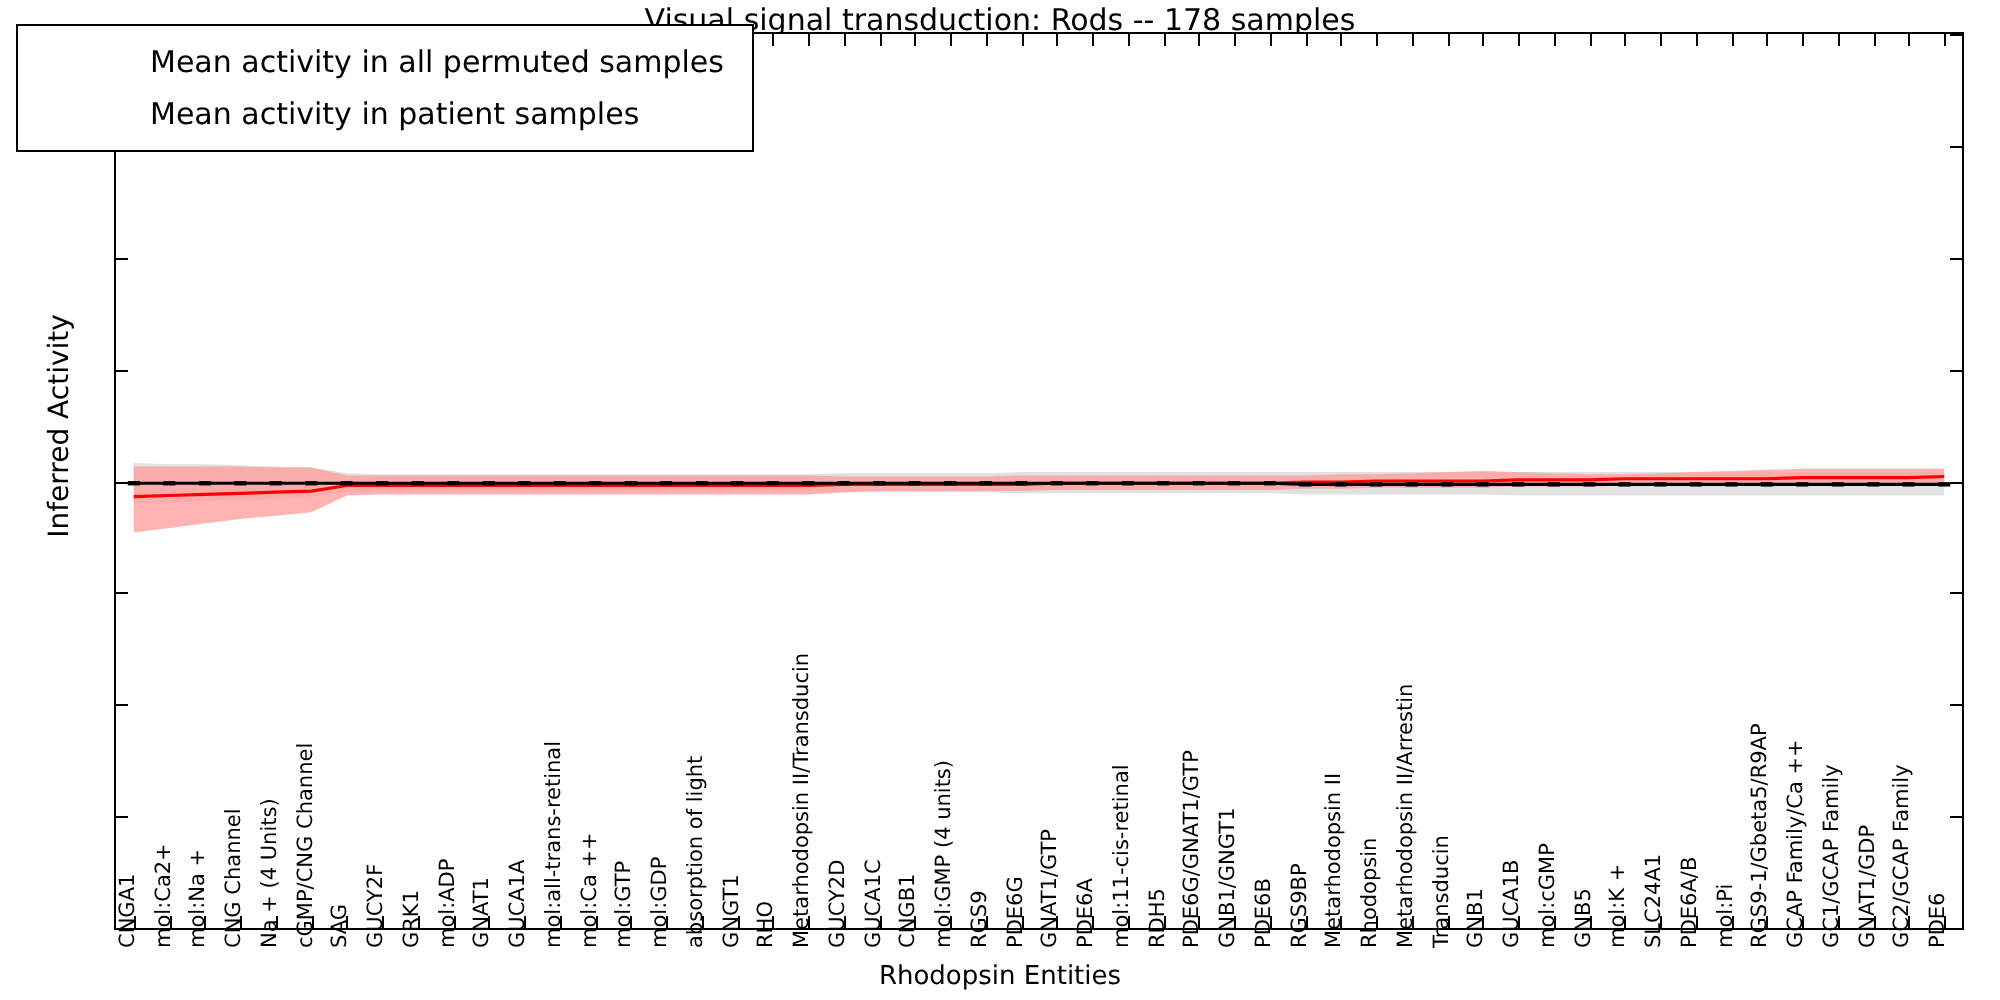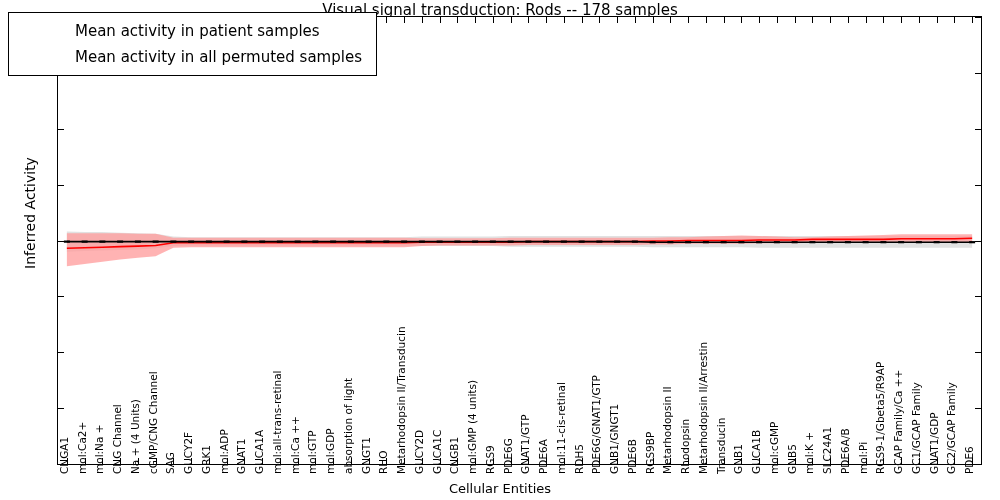--- a/index.html
+++ b/index.html
@@ -21,21 +21,21 @@
   svg{display:block;}
 </style>
 </head>
 <body>
 
 <div id="fig">
 
   <div id="title">Visual signal transduction: Rods -- 178 samples</div>
 
   <div id="ylabel">Inferred Activity</div>
-  <div id="xlabel">Cellular Entities</div>
+  <div id="xlabel">Rhodopsin Entities</div>
 
   <div id="plot">
     <svg id="svg" width="923" height="447">
         <path d="M8.88,214.56 L26.63,215.12 L44.38,215.12 L62.13,215.68 L79.88,216.24 L97.63,216.79 L115.38,219.59 L133.13,220.15 L150.88,220.15 L168.63,220.15 L186.38,220.15 L204.13,220.15 L221.88,220.15 L239.63,220.15 L257.38,220.15 L275.13,220.15 L292.88,220.15 L310.63,220.15 L328.38,220.15 L346.13,220.15 L363.88,219.59 L381.63,219.59 L399.38,219.59 L417.13,219.59 L434.88,219.59 L452.63,219.03 L470.38,219.03 L488.13,219.03 L505.88,219.03 L523.63,219.03 L541.38,219.03 L559.13,219.03 L576.88,219.03 L594.63,219.03 L612.38,219.03 L630.13,219.03 L647.88,219.03 L665.63,219.03 L683.38,219.03 L701.13,219.03 L718.88,219.03 L736.63,219.03 L754.38,219.03 L772.13,219.03 L789.88,219.03 L807.63,219.03 L825.38,219.03 L843.13,219.03 L860.88,219.03 L878.63,219.03 L896.38,219.03 L914.13,219.03 L914.13,230.76 L896.38,230.76 L878.63,230.76 L860.88,230.76 L843.13,230.76 L825.38,230.76 L807.63,230.76 L789.88,230.76 L772.13,230.76 L754.38,230.76 L736.63,230.76 L718.88,230.76 L701.13,230.76 L683.38,230.21 L665.63,230.21 L647.88,230.21 L630.13,230.21 L612.38,230.21 L594.63,230.21 L576.88,229.65 L559.13,229.65 L541.38,229.65 L523.63,229.65 L505.88,229.65 L488.13,229.65 L470.38,229.65 L452.63,229.65 L434.88,229.09 L417.13,229.09 L399.38,229.09 L381.63,229.09 L363.88,229.09 L346.13,228.53 L328.38,228.53 L310.63,228.53 L292.88,228.53 L275.13,228.53 L257.38,228.53 L239.63,228.53 L221.88,228.53 L204.13,228.53 L186.38,228.53 L168.63,228.53 L150.88,228.53 L133.13,228.53 L115.38,229.09 L97.63,231.32 L79.88,232.44 L62.13,233.00 L44.38,233.56 L26.63,234.12 L8.88,234.68 Z" fill="#c8c8c8" fill-opacity="0.55" stroke="none"></path>
         <path d="M8.88,216.24 L26.63,216.24 L44.38,216.24 L62.13,216.24 L79.88,216.79 L97.63,216.79 L115.38,220.71 L133.13,220.71 L150.88,220.71 L168.63,220.71 L186.38,220.71 L204.13,220.71 L221.88,220.71 L239.63,220.71 L257.38,220.71 L275.13,220.71 L292.88,220.71 L310.63,220.71 L328.38,220.71 L346.13,220.71 L363.88,221.26 L381.63,221.26 L399.38,221.26 L417.13,221.26 L434.88,221.26 L452.63,220.71 L470.38,220.71 L488.13,220.71 L505.88,220.71 L523.63,220.71 L541.38,220.71 L559.13,220.71 L576.88,220.71 L594.63,220.71 L612.38,220.15 L630.13,220.15 L647.88,219.59 L665.63,219.03 L683.38,218.47 L701.13,219.03 L718.88,219.59 L736.63,220.15 L754.38,220.15 L772.13,219.59 L789.88,219.03 L807.63,218.47 L825.38,217.91 L843.13,217.35 L860.88,217.35 L878.63,217.35 L896.38,217.35 L914.13,217.35 L914.13,225.74 L896.38,225.74 L878.63,225.74 L860.88,225.74 L843.13,225.74 L825.38,225.74 L807.63,225.74 L789.88,225.74 L772.13,225.74 L754.38,225.74 L736.63,226.29 L718.88,226.29 L701.13,226.29 L683.38,226.85 L665.63,226.85 L647.88,226.85 L630.13,226.85 L612.38,227.41 L594.63,227.41 L576.88,227.97 L559.13,227.97 L541.38,227.97 L523.63,227.97 L505.88,227.97 L488.13,227.97 L470.38,227.97 L452.63,228.53 L434.88,228.53 L417.13,228.53 L399.38,228.53 L381.63,228.53 L363.88,229.09 L346.13,230.21 L328.38,230.21 L310.63,230.21 L292.88,230.21 L275.13,230.21 L257.38,230.21 L239.63,230.21 L221.88,230.21 L204.13,230.21 L186.38,230.21 L168.63,230.21 L150.88,230.21 L133.13,230.21 L115.38,230.76 L97.63,239.15 L79.88,240.82 L62.13,242.50 L44.38,244.73 L26.63,246.97 L8.88,249.20 Z" fill="#ff9999" fill-opacity="0.75" stroke="none"></path>
         <path d="M8.88,231.32 L26.63,230.76 L44.38,230.21 L62.13,229.65 L79.88,229.09 L97.63,228.53 L115.38,225.74 L133.13,225.74 L150.88,225.74 L168.63,225.74 L186.38,225.74 L204.13,225.74 L221.88,225.74 L239.63,225.74 L257.38,225.74 L275.13,225.74 L292.88,225.74 L310.63,225.74 L328.38,225.74 L346.13,225.74 L363.88,225.18 L381.63,225.18 L399.38,225.18 L417.13,225.18 L434.88,225.18 L452.63,225.18 L470.38,224.62 L488.13,224.62 L505.88,224.62 L523.63,224.62 L541.38,224.62 L559.13,224.62 L576.88,224.62 L594.63,224.06 L612.38,224.06 L630.13,223.50 L647.88,223.50 L665.63,223.50 L683.38,223.50 L701.13,222.94 L718.88,222.94 L736.63,222.94 L754.38,222.38 L772.13,222.38 L789.88,222.38 L807.63,222.38 L825.38,222.38 L843.13,221.82 L860.88,221.82 L878.63,221.82 L896.38,221.82 L914.13,221.26 " fill="none" stroke="#ff0000" stroke-width="1.6"></path>
         <path d="M8.88,224.62 L26.63,224.62 L44.38,224.62 L62.13,224.62 L79.88,224.62 L97.63,224.62 L115.38,224.62 L133.13,224.62 L150.88,224.62 L168.63,224.62 L186.38,224.62 L204.13,224.62 L221.88,224.62 L239.63,224.62 L257.38,224.62 L275.13,224.62 L292.88,224.62 L310.63,224.62 L328.38,224.62 L346.13,224.62 L363.88,224.62 L381.63,224.62 L399.38,224.62 L417.13,224.62 L434.88,224.62 L452.63,224.62 L470.38,224.62 L488.13,224.62 L505.88,224.62 L523.63,224.62 L541.38,224.62 L559.13,224.62 L576.88,224.62 L594.63,225.18 L612.38,225.18 L630.13,225.18 L647.88,225.18 L665.63,225.18 L683.38,225.18 L701.13,225.18 L718.88,225.18 L736.63,225.18 L754.38,225.18 L772.13,225.18 L789.88,225.18 L807.63,225.18 L825.38,225.18 L843.13,225.18 L860.88,225.18 L878.63,225.18 L896.38,225.18 L914.13,225.18 " fill="none" stroke="#000000" stroke-width="1.6"></path>
         <rect x="5.88" y="223.52" width="6" height="2.2" fill="#000"></rect>
         <rect x="23.63" y="223.52" width="6" height="2.2" fill="#000"></rect>
         <rect x="41.38" y="223.52" width="6" height="2.2" fill="#000"></rect>
@@ -267,25 +267,25 @@
       <div class="xlab" style="left: 904.125px; top: 462px;">GCAP Family/Ca ++</div>
       <div class="xlab" style="left: 921.875px; top: 462px;">GC1/GCAP Family</div>
       <div class="xlab" style="left: 939.625px; top: 462px;">GNAT1/GDP</div>
       <div class="xlab" style="left: 957.375px; top: 462px;">GC2/GCAP Family</div>
       <div class="xlab" style="left: 975.125px; top: 462px;">PDE6</div>
     </div>
 
   <div id="legend">
     <div class="lrow">
       <svg class="lline" width="44" height="3">
+          <line x1="0" y1="1.5" x2="44" y2="1.5" stroke="#000000" stroke-width="1.5"></line>
+        </svg>
+      <span class="ltext">Mean activity in all permuted samples</span>
+    </div>
+    <div class="lrow">
+      <svg class="lline" width="44" height="3">
           <line x1="0" y1="1.5" x2="44" y2="1.5" stroke="#ff0000" stroke-width="1.5"></line>
         </svg>
       <span class="ltext">Mean activity in patient samples</span>
     </div>
-    <div class="lrow">
-      <svg class="lline" width="44" height="3">
-          <line x1="0" y1="1.5" x2="44" y2="1.5" stroke="#000000" stroke-width="1.5"></line>
-        </svg>
-      <span class="ltext">Mean activity in all permuted samples</span>
-    </div>
   </div>
 
 </div>
 
 </body></html>

